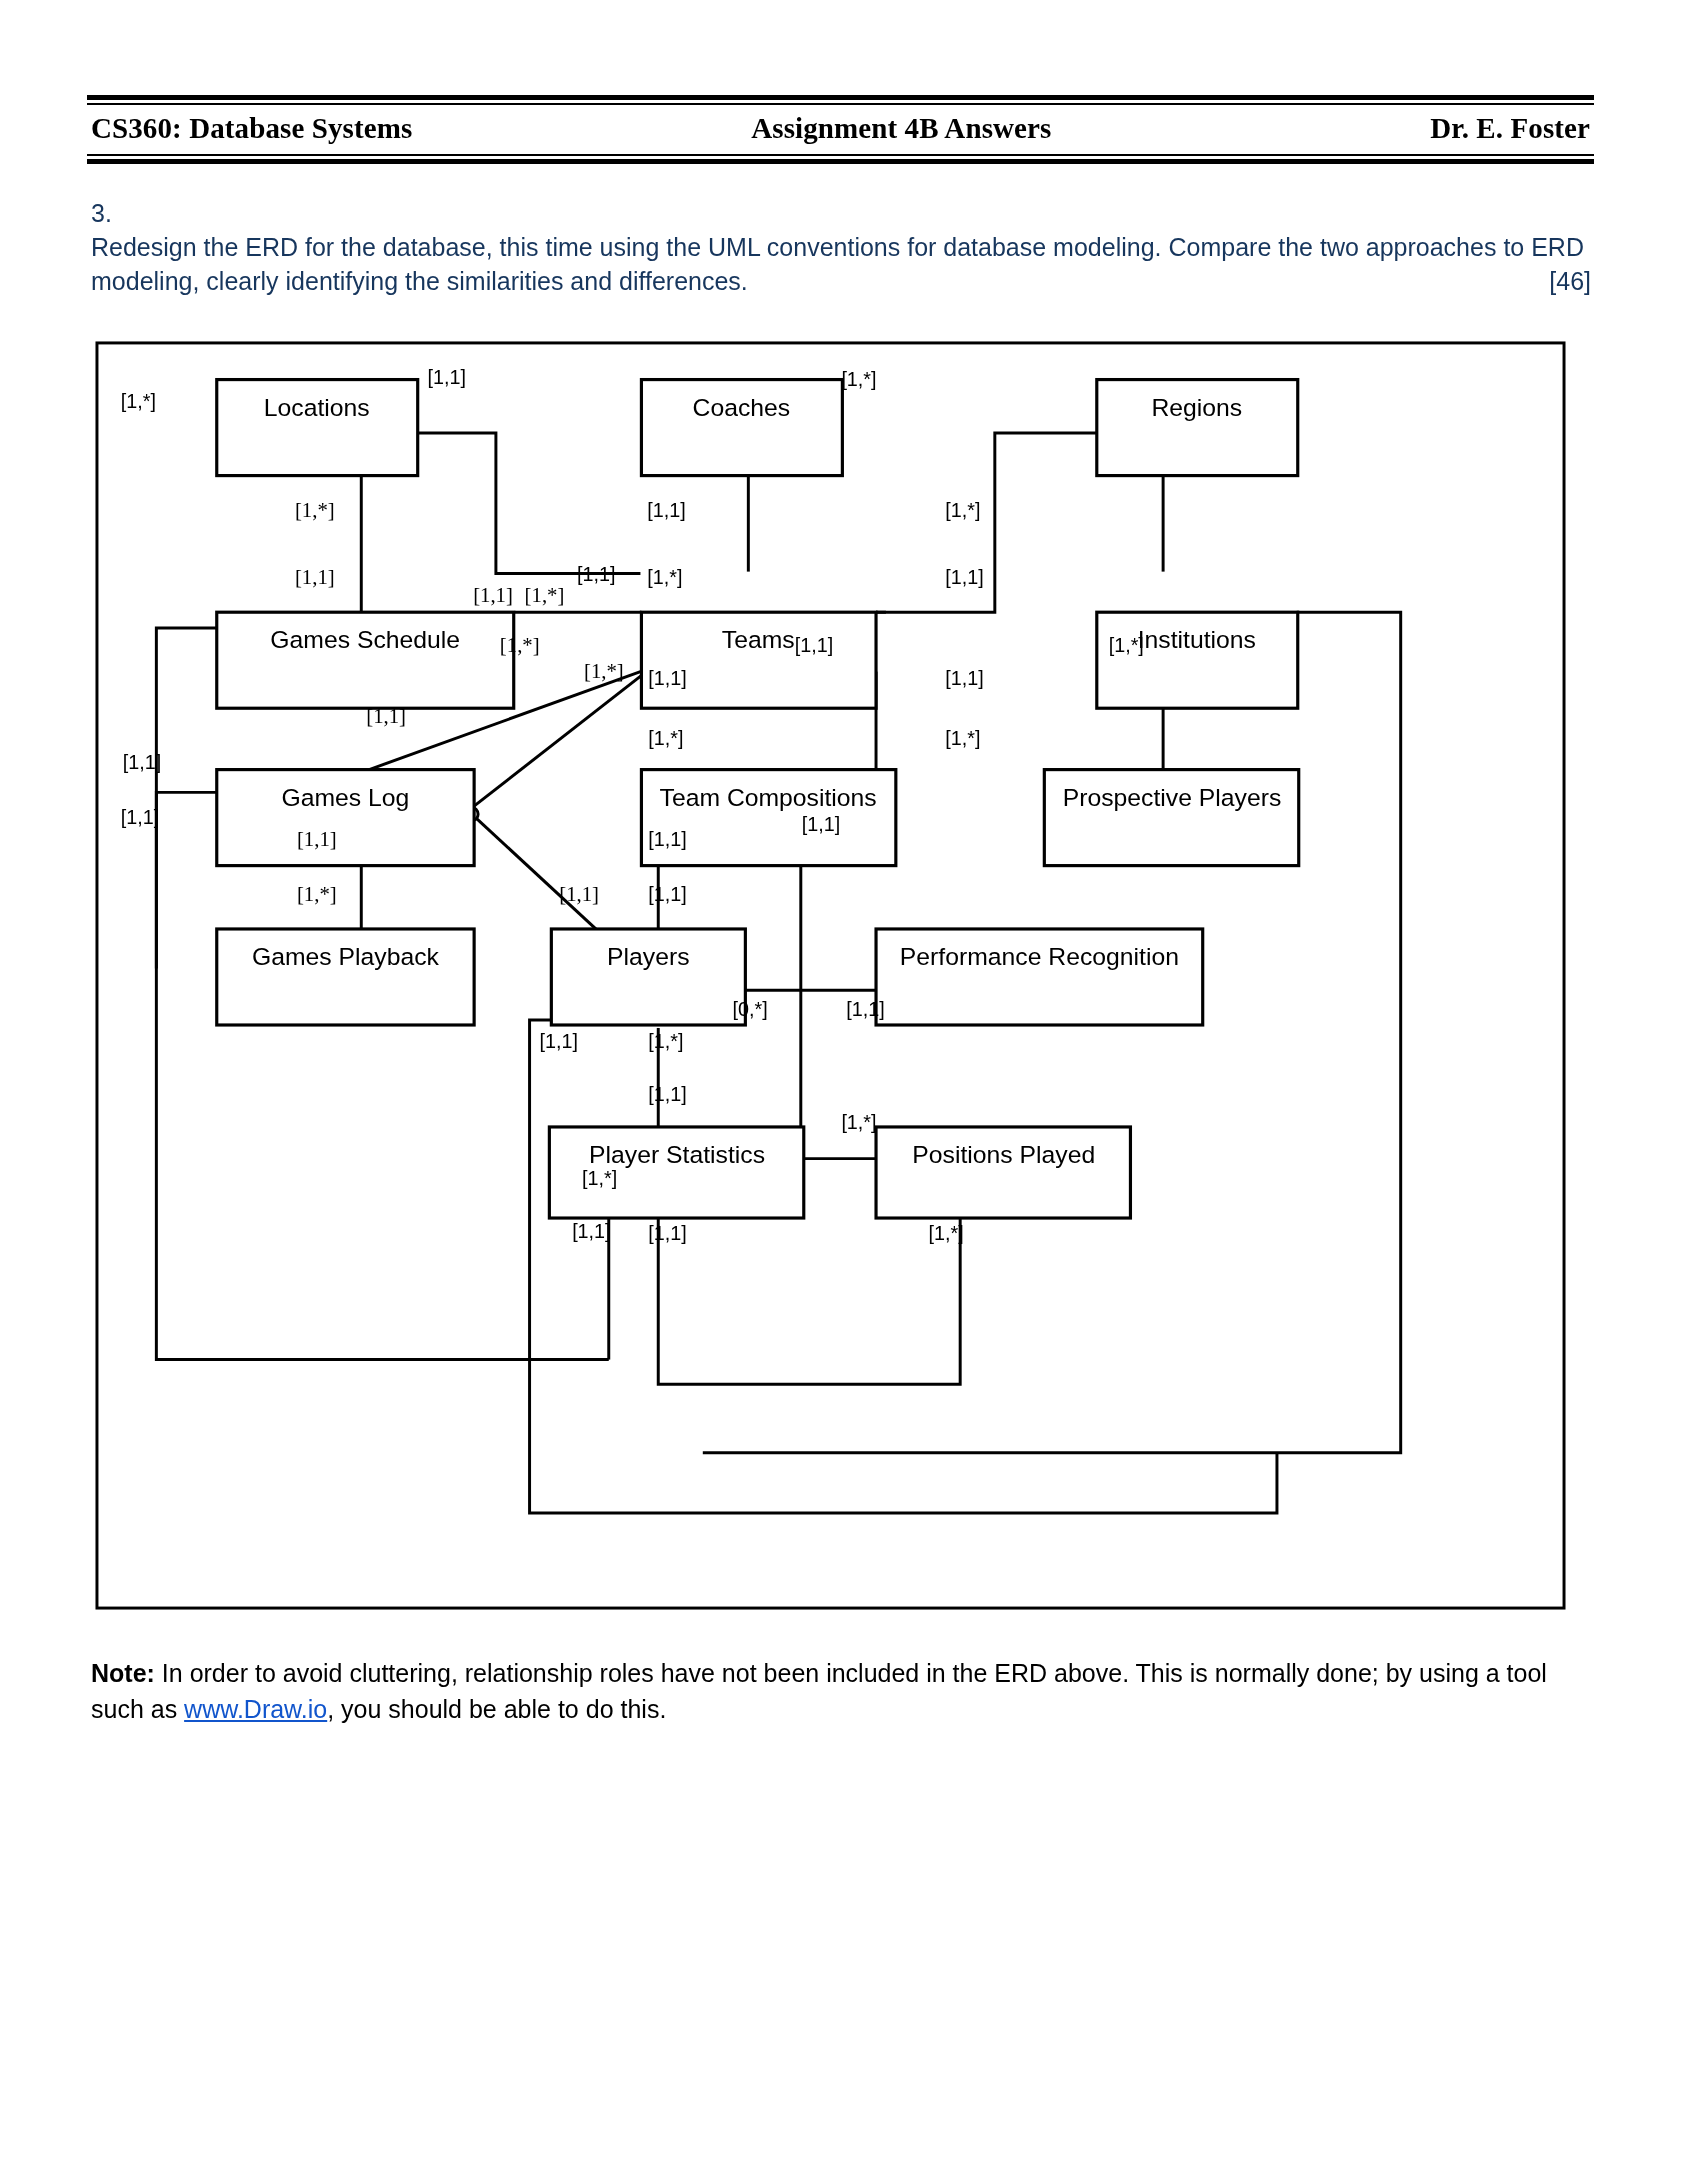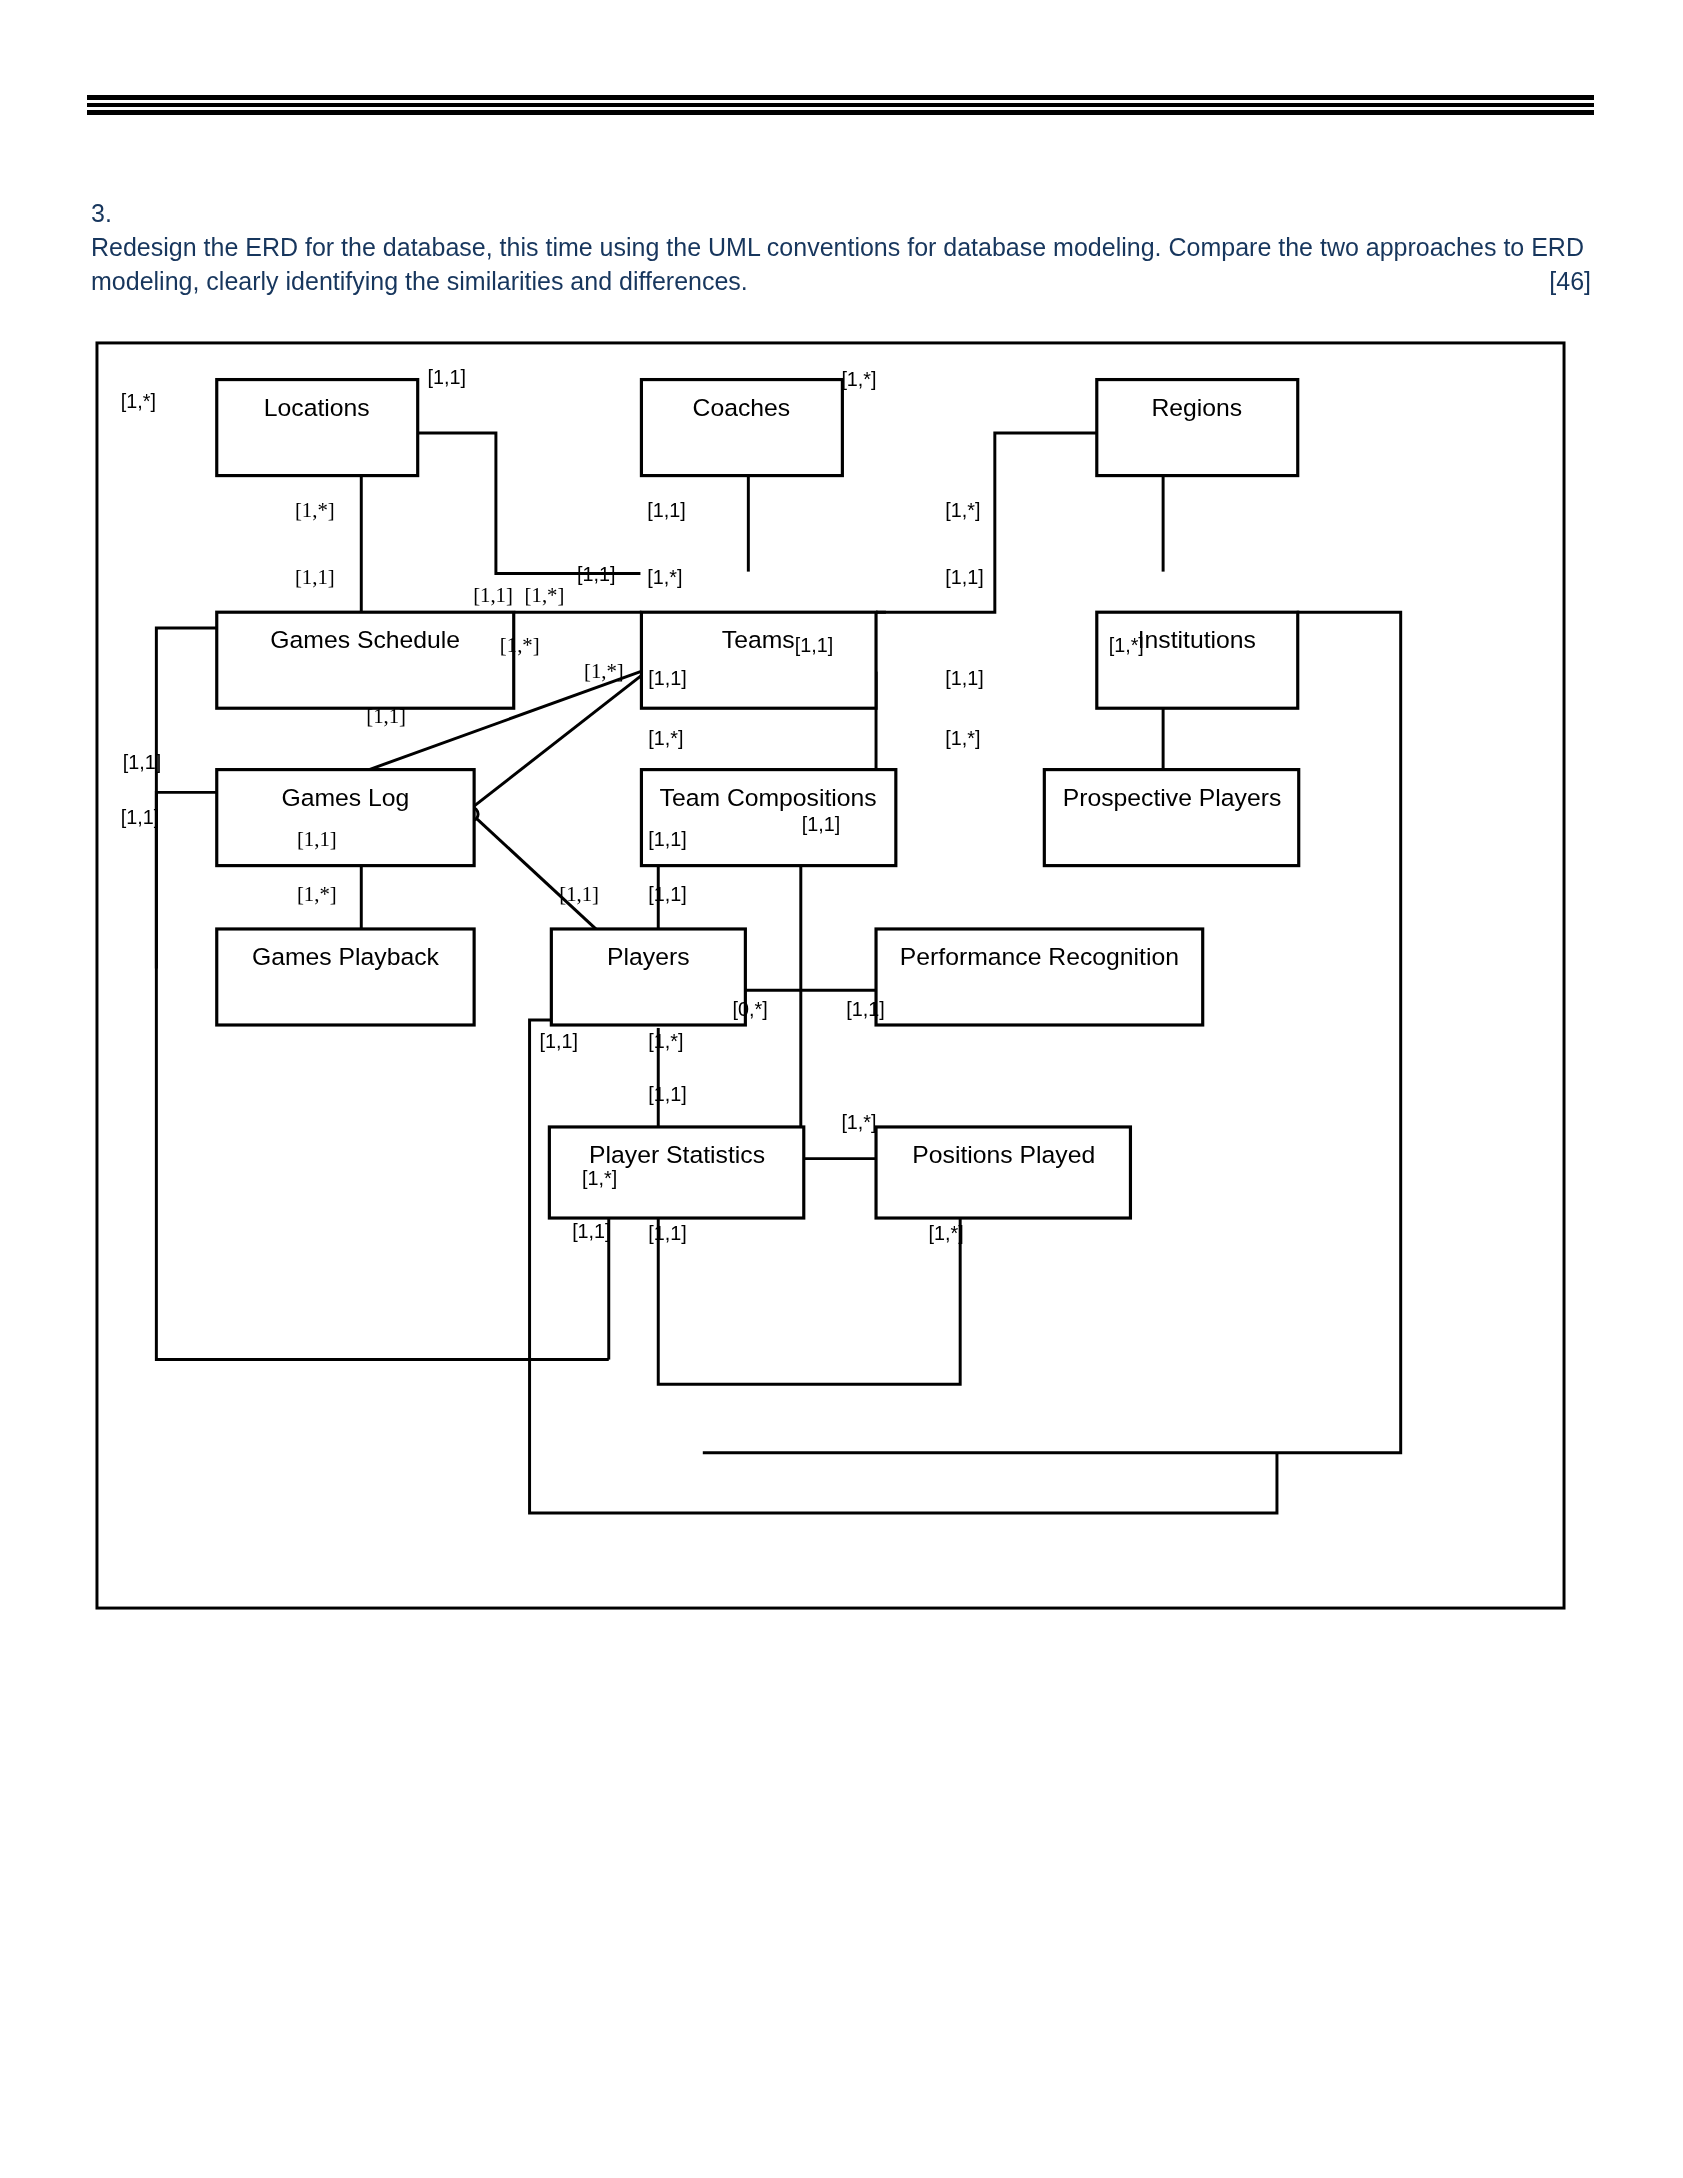--- a/index.html
+++ b/index.html
@@ -139,20 +139,25 @@
 </style>
 </head>
 <body>
 
 <div class="page">
 
   <div class="header-band">
     <div class="rule-top">
       <div class="rule-thick"></div>
       <div class="rule-thin"></div>
+    </div>
+    <div class="header-row">
+      <div class="header-left">CS360: Database Systems</div>
+      <div class="header-center">Assignment 4B Answers</div>
+      <div class="header-right">Dr. E. Foster</div>
     </div>
     <div class="rule-bottom">
       <div class="rule-thin" style="margin-top:0"></div>
       <div class="rule-thick" style="margin-top:3px"></div>
     </div>
   </div>
 
   <div class="question">
     <span class="q-num">3.</span>
     <span class="q-body">
@@ -329,15 +334,18 @@
         <text class="mult" x="483" y="910">[1,1]</text>
         <text class="mult" x="560" y="912">[1,1]</text>
         <text class="mult" x="843" y="912">[1,*]</text>
         <text class="mult" x="493" y="857">[1,*]</text>
         <text class="mult" x="905" y="602" opacity="0">[1,1]</text>
       </g>
 
     </svg>
   </div>
 
+  <div class="note">
+    <b>Note:</b><span> In order to avoid cluttering, relationship roles have not been included in the ERD above. This is normally done; by using a tool such as </span><a href="#" class="link-url">www.Draw.io</a><span>, you should be able to do this.</span>
+  </div>
 
 </div>
 
 
 </body></html>

